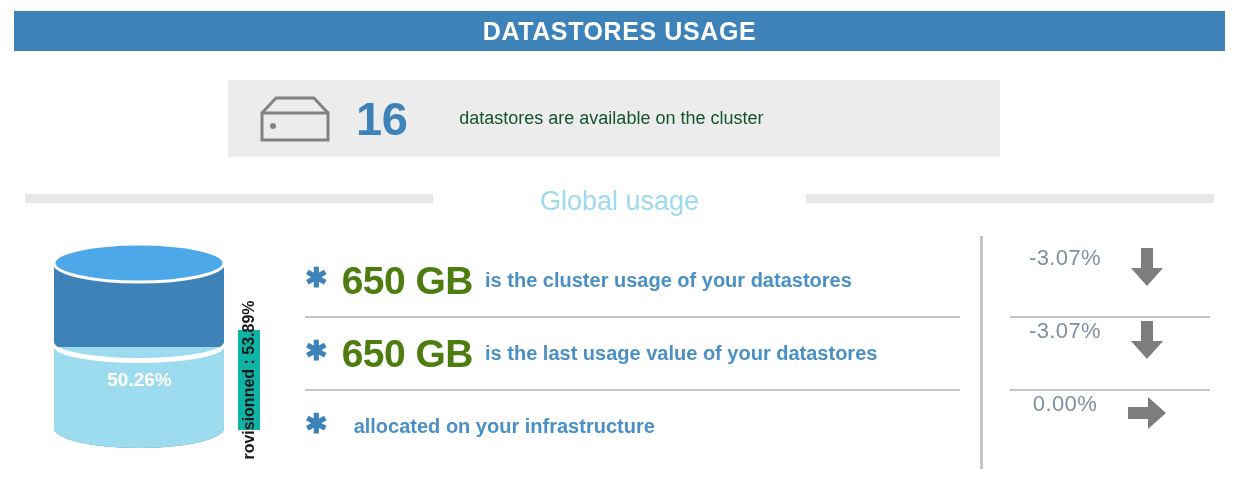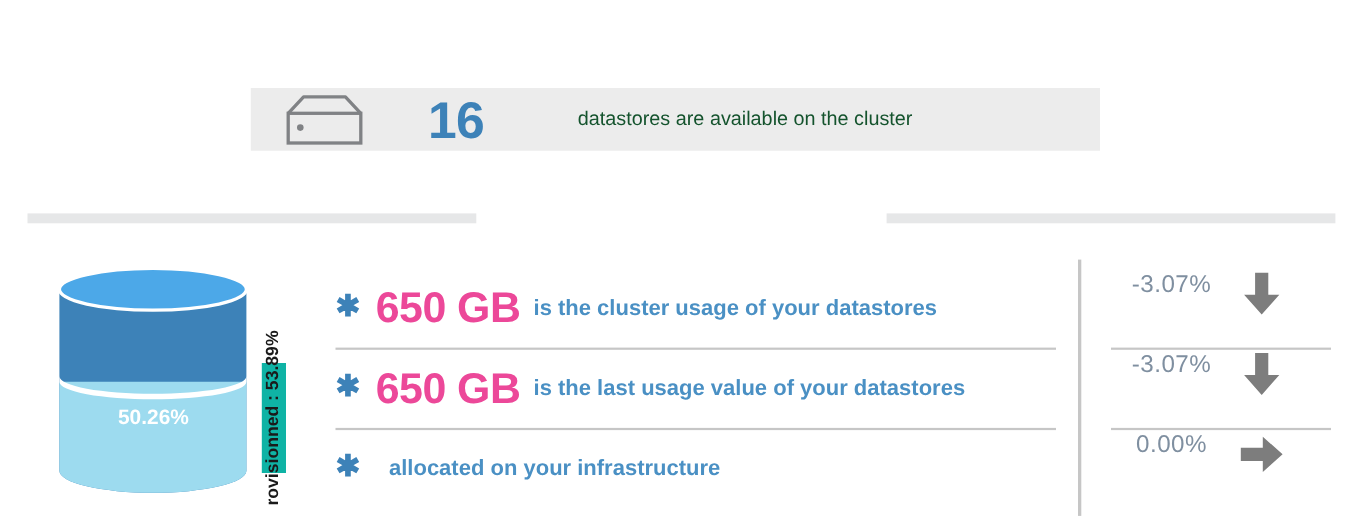--- a/index.html
+++ b/index.html
@@ -37,25 +37,24 @@
     font-weight: bold;
     letter-spacing: 0.6px;
   }
 
   
   .summary-banner {
     position: absolute;
     left: 228px;
     top: 80px;
     width: 772px;
-    height: 57px;
+    height: 77px;
     background: #ececec;
     display: flex;
     align-items: center;
-    gap: 33px;
   }
   .ds-icon {
     margin-left: 24px;
     width: 86px;
     height: 52px;
     flex: 0 0 auto;
   }
   .summary-count {
     margin-left: 18px;
     color: #3d82b8;
@@ -166,21 +165,21 @@
   }
   .stat-bullet {
     color: #3d82b8;
     font-size: 27px;
     font-weight: bold;
     line-height: 1;
     margin-right: 14px;
     margin-top: -4px;
   }
   .stat-value {
-    color: #ec4899;
+    color: #4d7c0f;
     font-size: 39px;
     font-weight: bold;
     letter-spacing: -0.5px;
     white-space: nowrap;
   }
   .stat-desc {
     color: #4a90c4;
     font-size: 20px;
     font-weight: bold;
     margin-left: 12px;
@@ -230,35 +229,39 @@
     align-items: center;
     justify-content: center;
   }
   .trend-arrow svg { display: block; }
 </style>
 </head>
 <body>
 
 <div id="root">
 
+  <div class="header-bar">
+    <div class="header-title">DATASTORES USAGE</div>
+  </div>
 
   <div class="summary-banner">
     <span class="ds-icon">
       <svg width="86" height="52" viewBox="0 0 86 52">
         <path d="M10 20 L24 5 L62 5 L76 20" fill="none" stroke="#808285" stroke-width="3" stroke-linejoin="round"></path>
         <rect x="10" y="20" width="66" height="27" fill="none" stroke="#808285" stroke-width="3"></rect>
         <circle cx="21" cy="33" r="3" fill="#808285"></circle>
       </svg>
     </span>
     <span class="summary-count">16</span>
     <span class="summary-text">datastores are available on the cluster</span>
   </div>
 
   <div class="section-row">
     <div class="rule-left"></div>
+    <div class="section-title">Global usage</div>
     <div class="rule-right"></div>
   </div>
 
   <div class="gauge">
     <svg width="175" height="212" viewBox="0 0 175 212">
 
       <path d="M2 20 L2 185 A 85 20 0 0 0 172 185 L172 20 Z" fill="#3d82b8"></path>
 
       <path d="M2 104 L2 185 A 85 20 0 0 0 172 185 L172 104 Z" fill="#9ddbef"></path>
 

